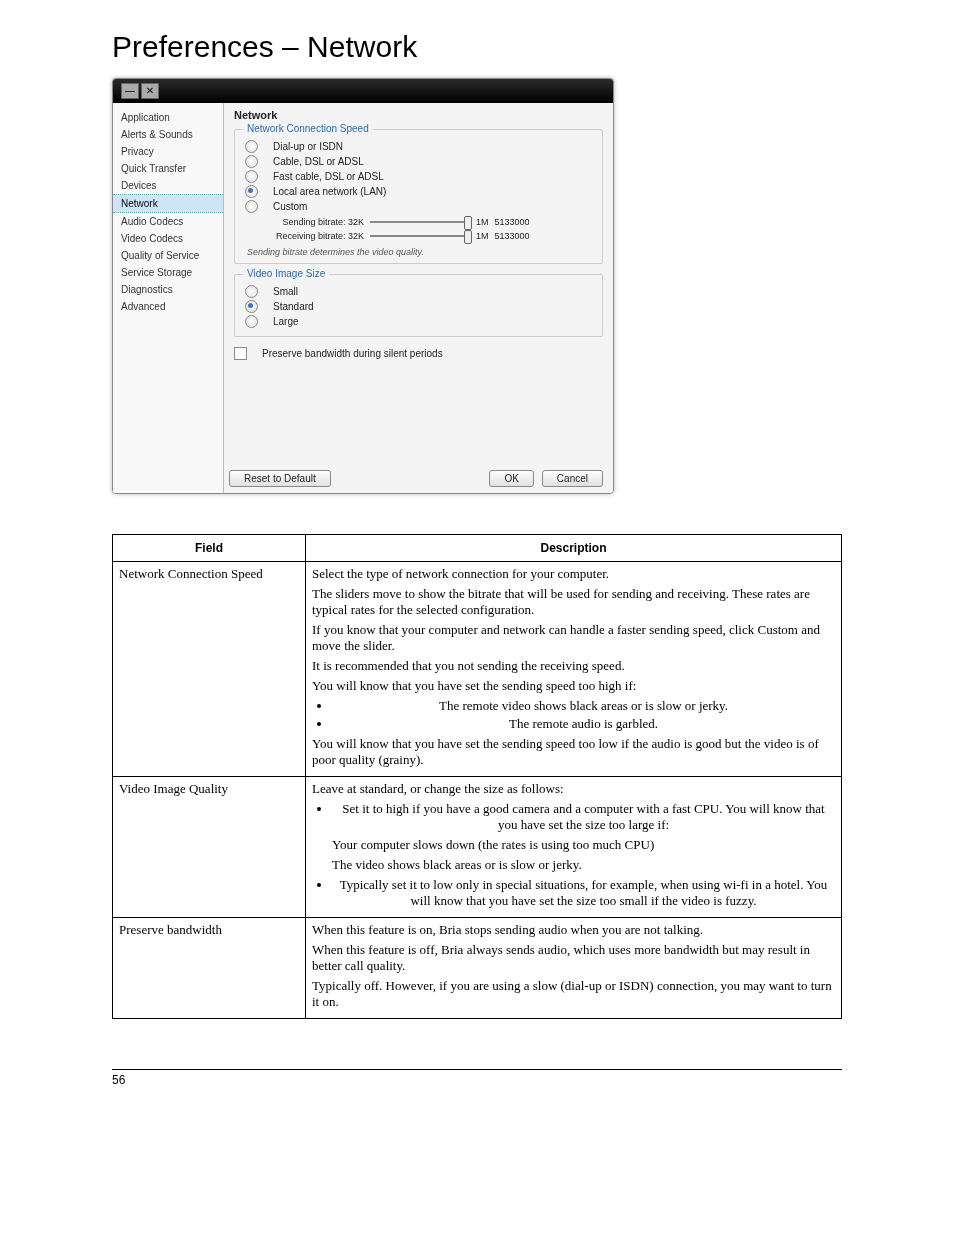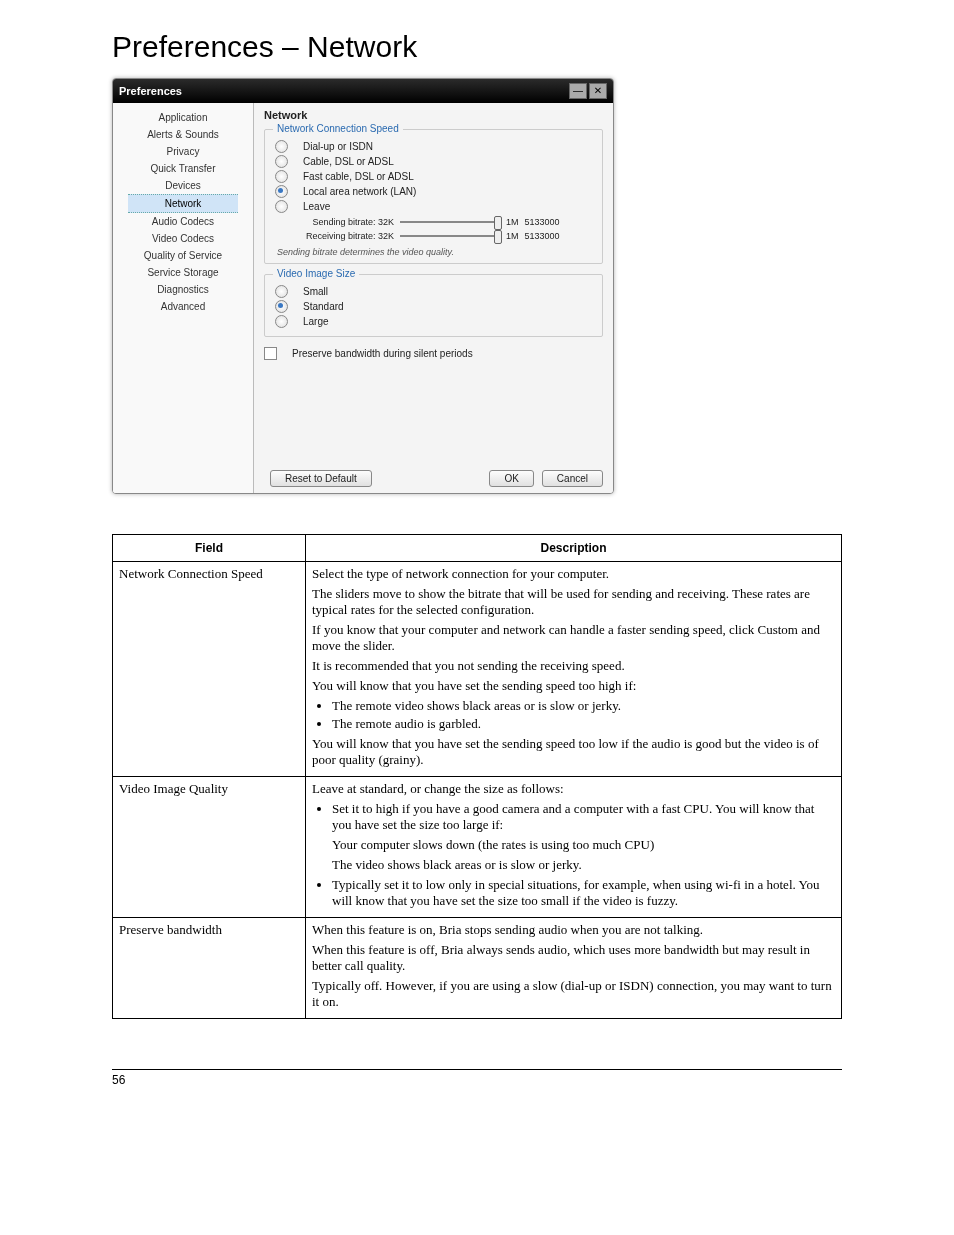--- a/index.html
+++ b/index.html
@@ -6,59 +6,58 @@
   .page{width:954px;margin:0 auto;padding:20px 0 40px;box-sizing:border-box;}
   .content{width:730px;margin:0 auto;}
   .hdr{font:bold 12px Arial;border-bottom:1px solid #000;padding-bottom:4px;margin-bottom:8px;}
   h1{font:300 30px Arial;margin:10px 0 14px;}
   
   .dlg{width:500px;border:1px solid #888;border-radius:4px;box-shadow:0 0 4px rgba(0,0,0,.3);overflow:hidden;font:11px Arial;background:#eee;}
   .title{background:linear-gradient(#2b2b2b,#000);color:#fff;font:bold 11px Arial;padding:4px 6px;display:flex;align-items:center;}
   .title span{flex:1;}
   .winbtn{width:16px;height:14px;background:#aaa;border:1px solid #666;margin-left:2px;display:flex;align-items:center;justify-content:center;font:10px/1 sans-serif;color:#000;}
   .body{display:flex;min-height:390px;background:#f4f4f4;}
-  .side{width:110px;border-right:1px solid #bbb;background:#f9f9f9;padding:6px 15px;text-align:center;}
+  .side{width:110px;border-right:1px solid #bbb;background:#f9f9f9;padding:6px 0;}
   .side div{padding:3px 8px;font:10px Arial;color:#333;cursor:default;}
   .side .sel{background:#d0e4f7;border-top:1px dotted #6aa;border-bottom:1px dotted #6aa;color:#000;}
   .main{flex:1;padding:6px 10px 38px;position:relative;color:#222;}
   .main .h{font:bold 11px Arial;margin-bottom:8px;}
   .fs{border:1px solid #ccc;border-radius:2px;padding:8px 10px 6px;margin-bottom:10px;position:relative;}
   .fs .leg{position:absolute;top:-7px;left:8px;background:#f4f4f4;padding:0 4px;font:10px Arial;color:#2a6ab0;}
   .opt{display:flex;align-items:center;gap:15px;font:10px Arial;margin:2px 0;}
   .radio{width:11px;height:11px;border:1px solid #888;border-radius:50%;background:radial-gradient(#fff,#ddd);position:relative;flex:none;}
   .radio.on:after{content:"";position:absolute;left:2px;top:2px;width:5px;height:5px;border-radius:50%;background:#3a78c3;}
   .sliderrow{display:flex;align-items:center;gap:6px;font:9px Arial;margin:4px 0 0 14px;}
   .sliderrow .lab{width:105px;text-align:right;}
   .slider{flex:none;width:100px;height:2px;background:#888;position:relative;}
   .slider:after{content:"";position:absolute;right:-2px;top:-5px;width:6px;height:12px;background:#eee;border:1px solid #666;border-radius:2px;}
   .note{font:italic 9px Arial;color:#555;margin:6px 0 0 2px;}
   .chk{width:11px;height:11px;border:1px solid #888;background:#fff;flex:none;}
-  .btns{position:absolute;left:16px;right:10px;bottom:6px;display:flex;gap:8px;}
+  .btns{position:absolute;left:5px;right:10px;bottom:6px;display:flex;gap:8px;}
   .btn{border:1px solid #888;border-radius:3px;background:linear-gradient(#fdfdfd,#e0e0e0);font:10px Arial;padding:2px 14px;}
   .btns .sp{flex:1;}
   
   table.doc{border-collapse:collapse;width:100%;margin-top:40px;font:13px 'Times New Roman',serif;}
   table.doc th,table.doc td{border:1px solid #000;padding:4px 6px;vertical-align:top;text-align:left;}
   table.doc th{font:bold 12px Arial;text-align:center;padding:6px;}
   .col1{width:180px;}
   td p{margin:0 0 4px;}
   td ul{margin:0 0 4px 0;padding-left:20px;}
-  td li{margin-bottom:2px;}
+  td li{margin-bottom:2px;text-align:center;}
   .pagefoot{font:12px Arial;margin-top:50px;border-top:1px solid #000;padding-top:3px;}
 </style>
 </head>
 <body>
 
 <div class="page">
     <div class="content">
   <h1>Preferences – Network</h1>
 
   <div class="dlg">
     <div class="title">
-      <span>Preferences</span>
       <div class="winbtn">—</div>
       <div class="winbtn">✕</div>
     </div>
     <div class="body">
       <div class="side" id="sidebar">
             <div>Application</div>
             <div>Alerts &amp; Sounds</div>
             <div>Privacy</div>
             <div>Quick Transfer</div>
             <div>Devices</div>
@@ -87,21 +86,21 @@
                 <div class="opt">
                   <div class="radio"></div>
                   <span>Fast cable, DSL or ADSL</span>
                 </div>
                 <div class="opt">
                   <div class="radio on"></div>
                   <span>Local area network (LAN)</span>
                 </div>
                 <div class="opt">
                   <div class="radio"></div>
-                  <span>Leave</span>
+                  <span>Custom</span>
                 </div>
               </div>
           <div id="sliders">
                 <div class="sliderrow">
                   <span class="lab">Sending bitrate: 32K</span>
                   <div class="slider"></div>
                   <span>1M</span>
                   <span>5133000</span>
                 </div>
                 <div class="sliderrow">

